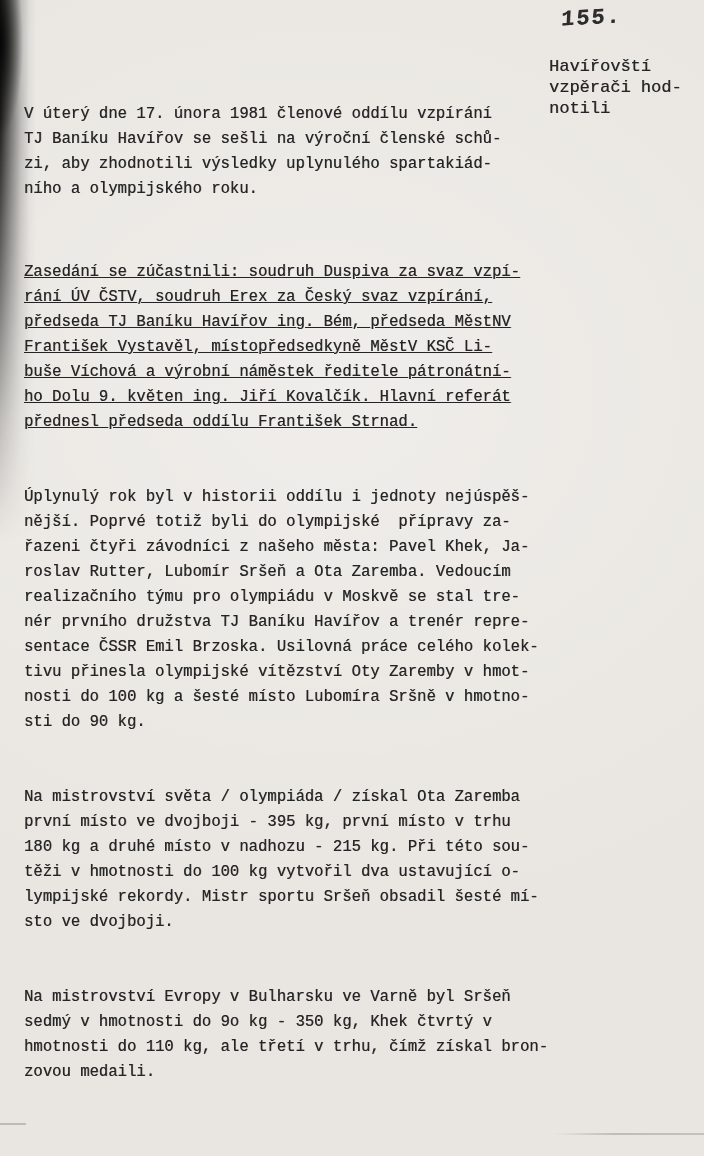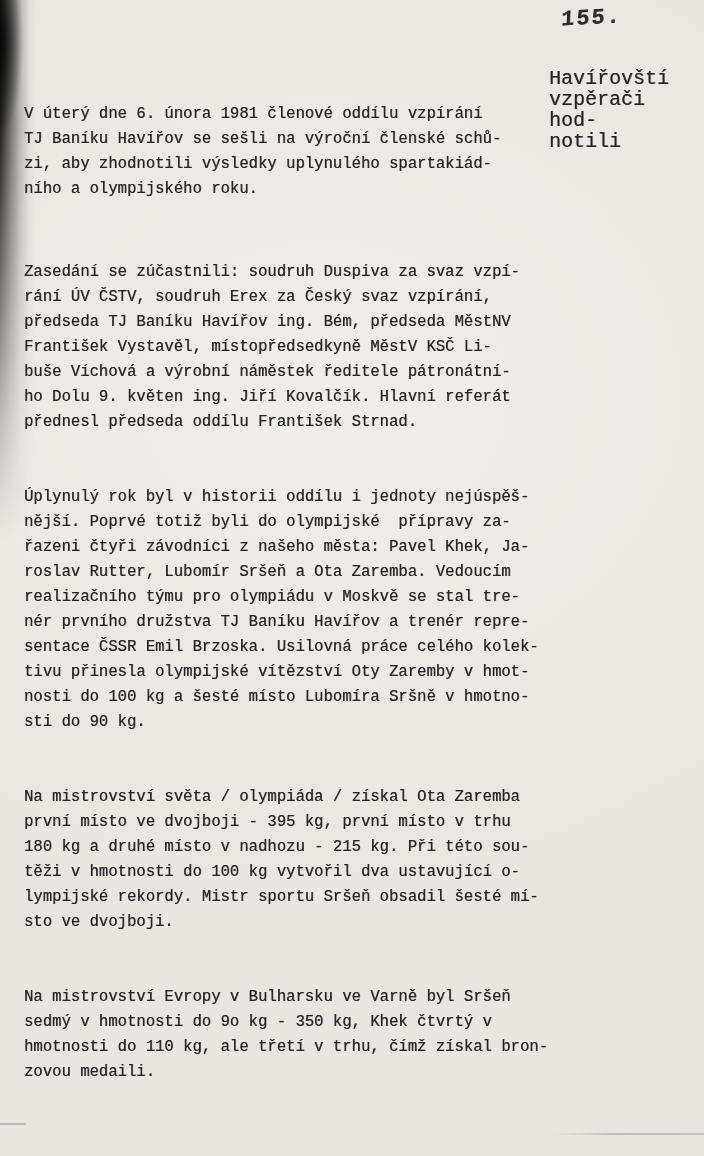--- a/index.html
+++ b/index.html
@@ -31,33 +31,33 @@
     background:radial-gradient(ellipse 30px 120px at 0% 25%, rgba(5,5,5,0.95), rgba(5,5,5,0) 78%);
   }
   .page-number{
     position:absolute;left:561px;top:6px;
     font-size:22px;font-weight:bold;letter-spacing:2px;
     color:#2c2c2c;
     transform:rotate(-3deg) skewX(-6deg);
     text-shadow:0.4px 0 0 rgba(40,40,40,0.6);
   }
   .margin-note{
-    position:absolute;left:549px;top:68px;width:152px;
-    font-size:20px;line-height:21px;
+    position:absolute;left:549px;top:56px;width:152px;
+    font-size:17px;line-height:21px;
     white-space:pre-wrap;
     text-shadow:0.5px 0 0.3px rgba(30,30,30,0.55);
   }
   .body-text{
     position:absolute;left:24px;top:52px;width:548px;
     font-size:15.6px;line-height:25px;
     white-space:pre-wrap;
     text-shadow:0.5px 0 0.3px rgba(30,30,30,0.55);
   }
   .para{margin:0;}
-  .para.gap{margin-top:8px;}
+  .para.gap{margin-top:8px;text-decoration:underline;}
   .ghost-line{
     position:absolute;left:280px;top:1193px;
     font-size:15px;letter-spacing:0.5px;
     color:rgba(72,72,72,0.58);
     filter:blur(0.6px);
     white-space:pre;
   }
   .faint-line-right{
     position:absolute;left:554px;top:1133px;width:150px;height:2px;
     background:linear-gradient(to right, rgba(110,110,110,0), rgba(110,110,110,0.35) 40%, rgba(110,110,110,0.3));
@@ -75,21 +75,21 @@
   <div class="edge-shadow"></div>
   <div class="corner-blob"></div>
 
   <div class="page-number">155.</div>
 
   <div class="margin-note">Havířovští
 vzpěrači hod-
 notili</div>
 
   <div class="body-text">
-    <p class="para">V úterý dne 6. února 1981 členové oddílu vzpírání
+    <p class="para">V úterý dne 17. února 1981 členové oddílu vzpírání
 TJ Baníku Havířov se sešli na výroční členské schů-
 zi, aby zhodnotili výsledky uplynulého spartakiád-
 ního a olympijského roku.</p>
     <p class="para gap">Zasedání se zúčastnili: soudruh Duspiva za svaz vzpí-
 rání ÚV ČSTV, soudruh Erex za Český svaz vzpírání,
 předseda TJ Baníku Havířov ing. Bém, předseda MěstNV
 František Vystavěl, místopředsedkyně MěstV KSČ Li-
 buše Víchová a výrobní náměstek ředitele pátronátní-
 ho Dolu 9. květen ing. Jiří Kovalčík. Hlavní referát
 přednesl předseda oddílu František Strnad.</p>

